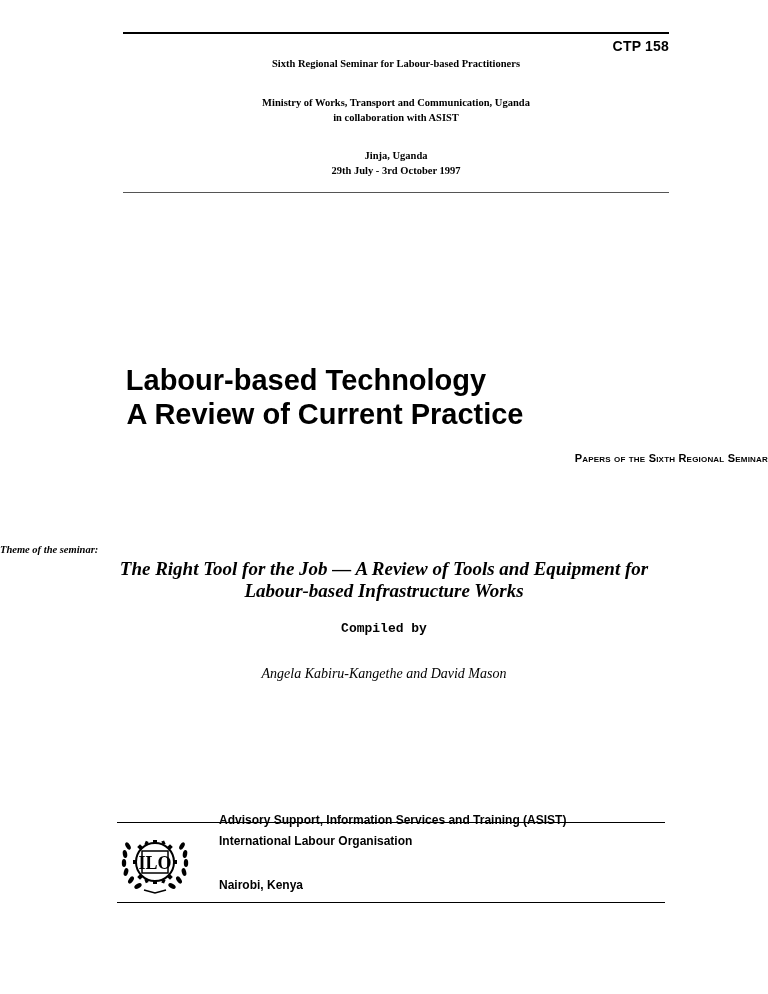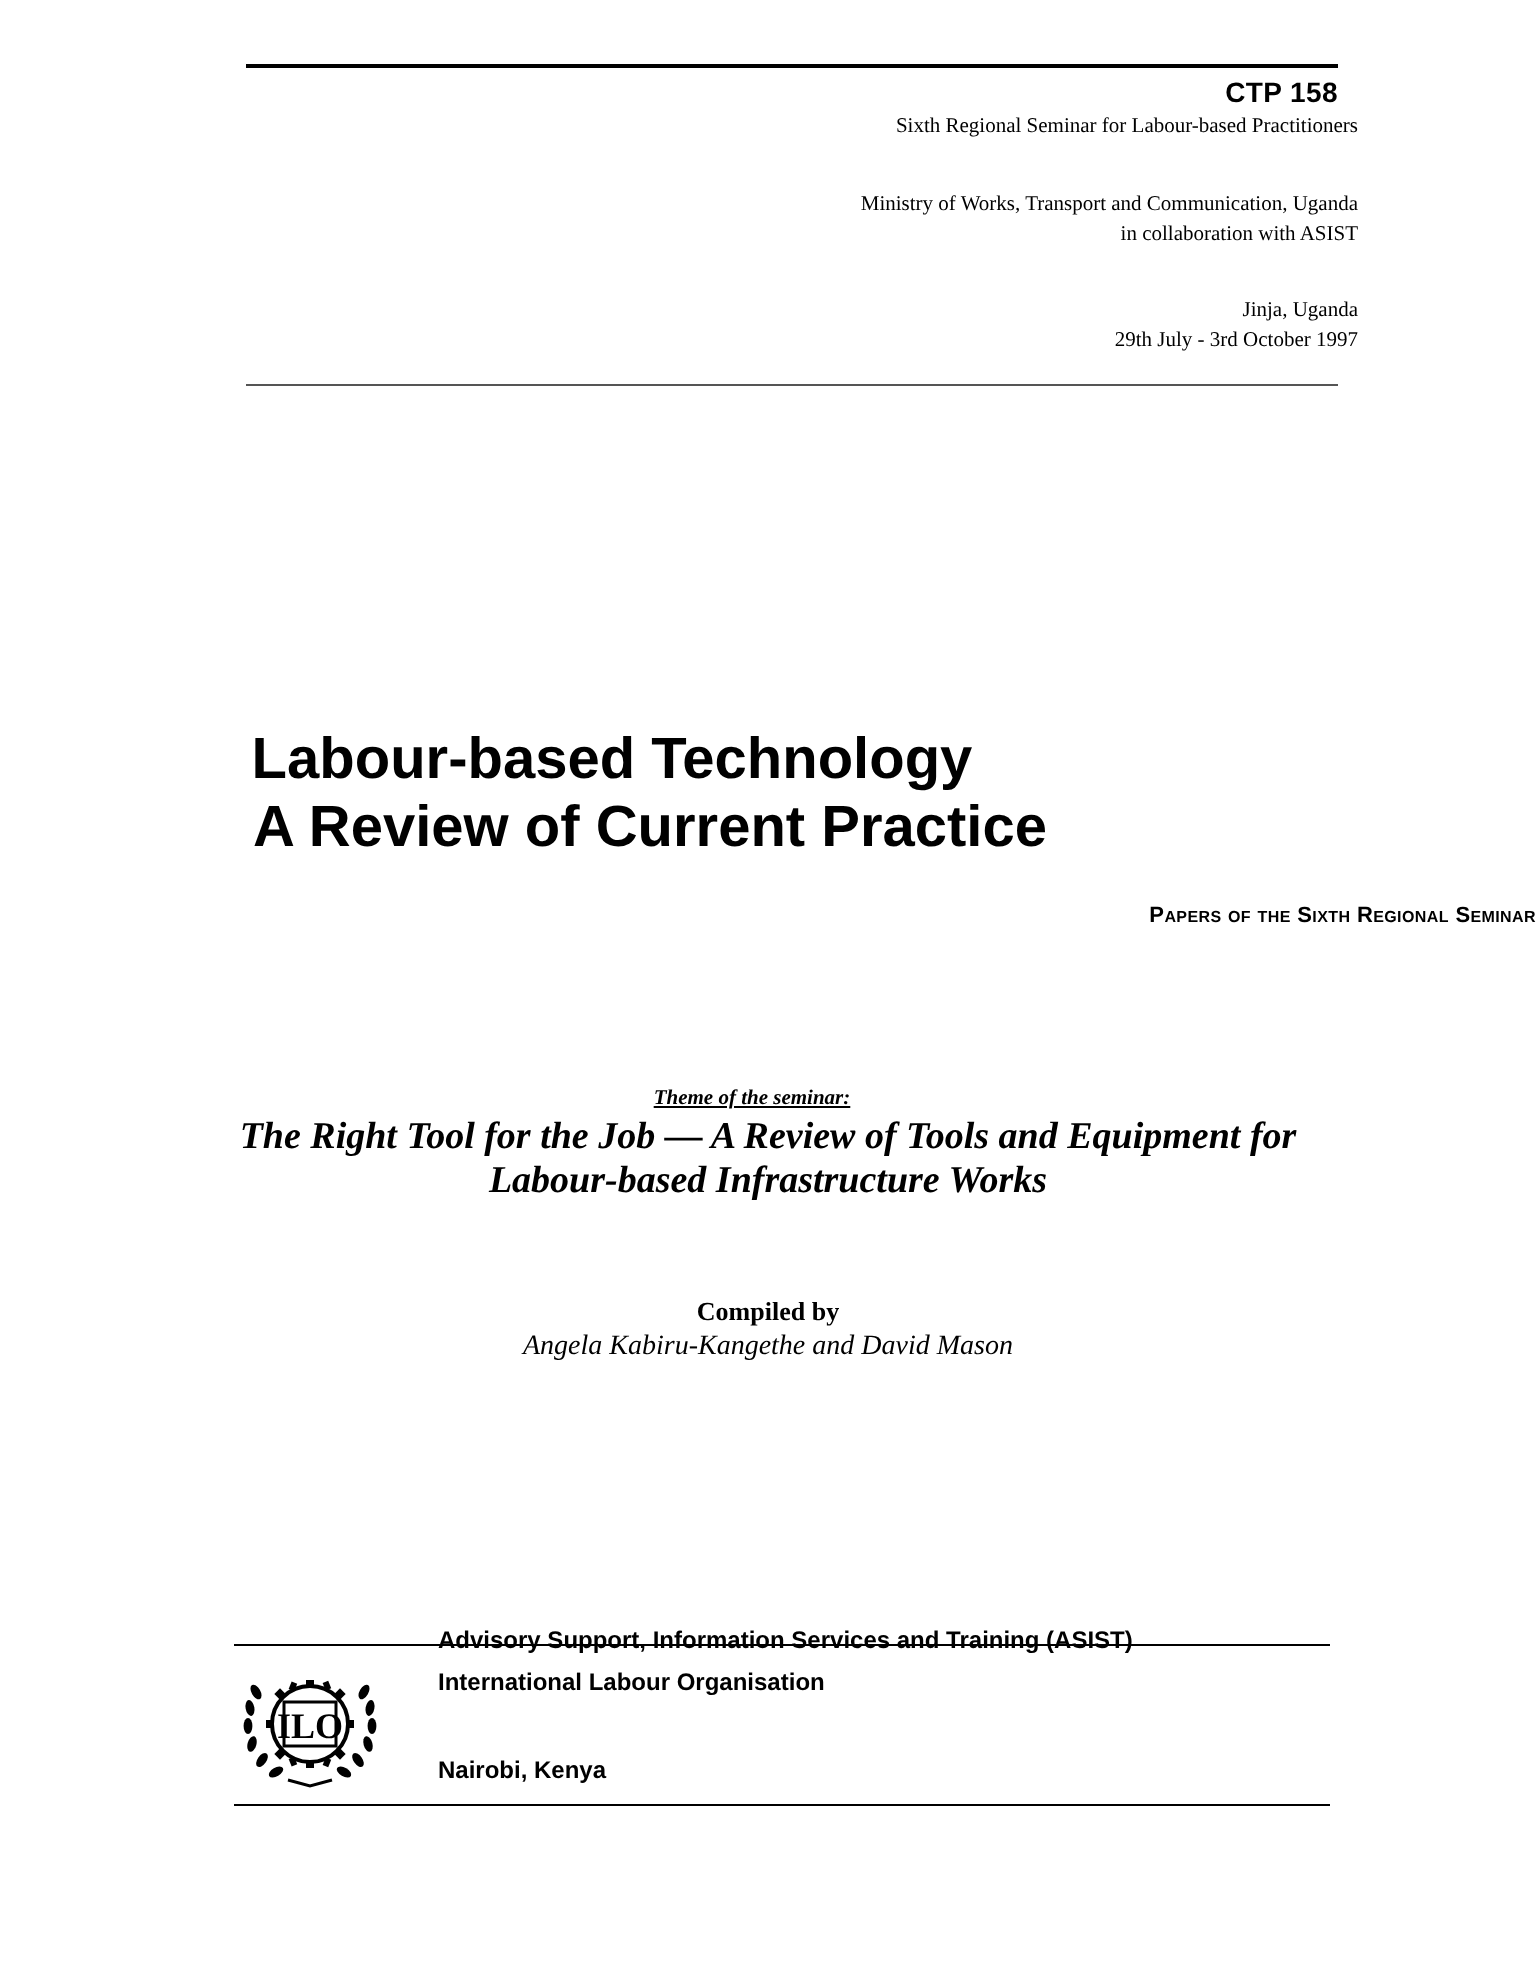--- a/index.html
+++ b/index.html
@@ -24,24 +24,24 @@
       border-top: 1px solid #555;
     }
     .ctp {
       right: 99px; top: 38px;
       font-family: "Liberation Sans", sans-serif;
       font-weight: bold;
       font-size: 14px;
       letter-spacing: 0.2px;
     }
     .hdr {
-      left: 133px; width: 546px;
-      text-align: right;
+      left: 123px; width: 546px;
+      text-align: center;
       font-family: "Liberation Serif", serif;
-      font-weight: normal;
+      font-weight: bold;
       font-size: 10.5px;
       line-height: 15px;
     }
     .hdr1 { top: 56px; }
     .hdr2 { top: 95px; }
     .hdr3 { top: 110px; }
     .hdr4 { top: 148px; }
     .hdr5 { top: 163px; }
 
     .title {
@@ -58,42 +58,41 @@
       left: 0; width: 768px; top: 452px;
       text-align: right;
       font-family: "Liberation Sans", sans-serif;
       font-weight: bold;
       font-size: 11px;
       font-variant: small-caps;
       letter-spacing: 0.2px;
     }
     .theme-label {
       left: 0; width: 752px; top: 544px;
-      text-align: center;
+      text-align: left;
       font-family: "Liberation Serif", serif;
       font-weight: bold;
       font-style: italic;
       font-size: 10.5px;
-      text-decoration: underline;
     }
     .theme {
       left: 0; width: 768px;
       text-align: center;
       font-family: "Liberation Serif", serif;
       font-weight: bold;
       font-style: italic;
       font-size: 19px;
       line-height: 22px;
     }
     .theme1 { top: 558px; }
     .theme2 { top: 580px; }
     .compiled-label {
-      left: 0; width: 768px; top: 648px;
+      left: 0; width: 768px; top: 621px;
       text-align: center;
-      font-family: Liberation Serif, serif;
+      font-family: Liberation Mono, monospace;
       font-weight: bold;
       font-size: 13px;
     }
     .compilers {
       left: 0; width: 768px; top: 666px;
       text-align: center;
       font-family: "Liberation Serif", serif;
       font-style: italic;
       font-size: 14px;
     }

